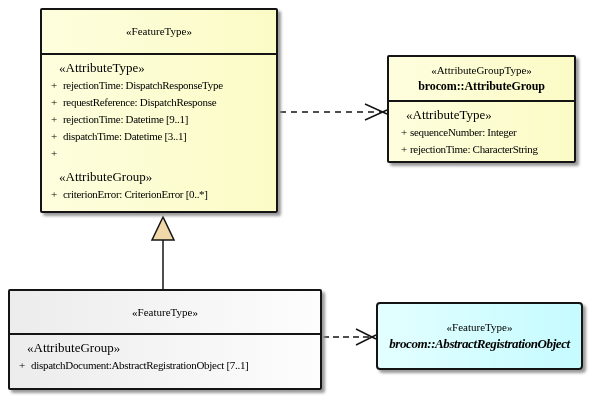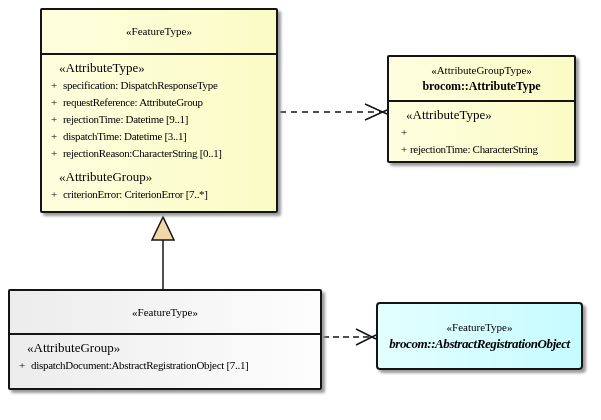--- a/index.html
+++ b/index.html
@@ -56,55 +56,55 @@
   </svg>
 
   <div class="uml-box fill-yellow" style="left:40px;top:8px;width:238px;height:205px;">
     <div class="hdr" style="height:45px;">
       <div class="stereo">«FeatureType»</div>
     </div>
     <div class="bdy">
       <div class="sec">«AttributeType»</div>
       <div class="row">
         <span class="vis">+</span>
-        <span class="atext">specification: DispatchResponseType</span>
+        <span class="atext">rejectionTime: DispatchResponseType</span>
       </div>
       <div class="row">
         <span class="vis">+</span>
-        <span class="atext">requestReference: AttributeGroup</span>
+        <span class="atext">requestReference: DispatchResponse</span>
       </div>
       <div class="row">
         <span class="vis">+</span>
         <span class="atext">rejectionTime: Datetime [9..1]</span>
       </div>
       <div class="row">
         <span class="vis">+</span>
         <span class="atext">dispatchTime: Datetime [3..1]</span>
       </div>
       <div class="row">
         <span class="vis">+</span>
-        <span class="atext">rejectionReason:CharacterString [0..1]</span>
       </div>
       <div class="sec gap">«AttributeGroup»</div>
       <div class="row">
         <span class="vis">+</span>
-        <span class="atext">criterionError: CriterionError [7..*]</span>
+        <span class="atext">criterionError: CriterionError [0..*]</span>
       </div>
     </div>
   </div>
 
   <div class="uml-box fill-yellow" style="left:387px;top:55px;width:189px;height:108px;text-align:center;">
     <div class="hdr" style="height:45px;">
       <div class="stereo">«AttributeGroupType»</div>
-      <div class="cname">brocom::AttributeType</div>
+      <div class="cname">brocom::AttributeGroup</div>
     </div>
     <div class="bdy">
       <div class="sec">«AttributeType»</div>
       <div class="row">
         <span class="vis">+</span>
+        <span class="atext">sequenceNumber: Integer</span>
       </div>
       <div class="row">
         <span class="vis">+</span>
         <span class="atext">rejectionTime: CharacterString</span>
       </div>
     </div>
   </div>
 
   <div class="uml-box fill-white" style="left:8px;top:289px;width:314px;height:101px;">
     <div class="hdr" style="height:44px;">

